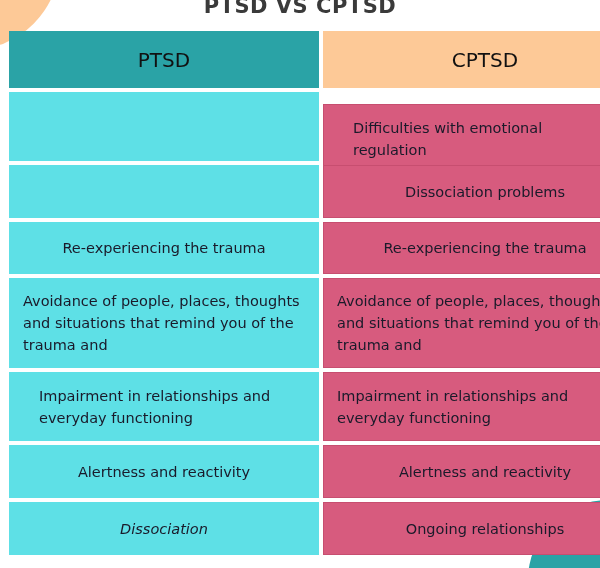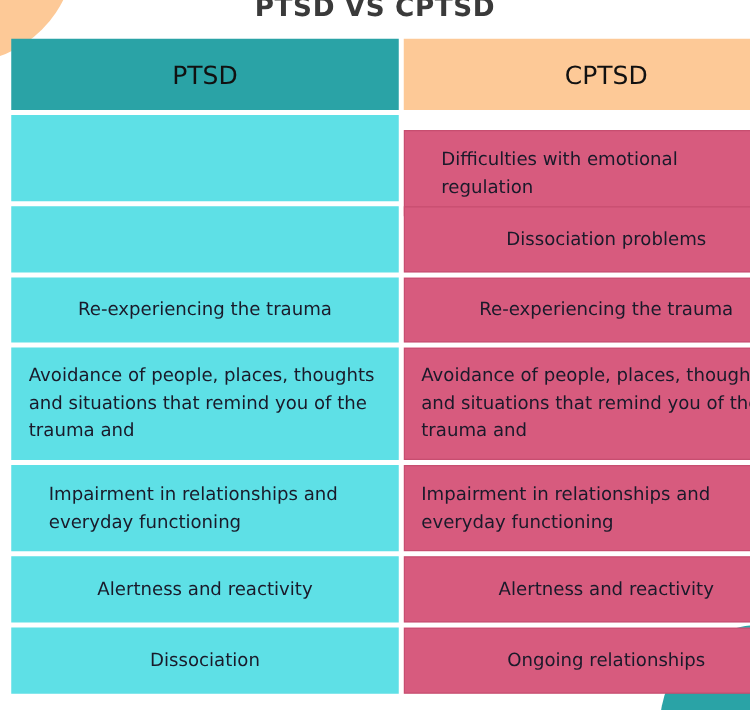--- a/index.html
+++ b/index.html
@@ -61,15 +61,15 @@
 
   <div class="cell left body-left" style="top:278px;height:90px;">Avoidance of people, places, thoughts and situations that remind you of the trauma and</div>
   <div class="cell right body-right" style="top:278px;height:90px;">Avoidance of people, places, thoughts and situations that remind you of the trauma and</div>
 
   <div class="cell left body-left" style="top:372px;height:69px;padding:0 30px;">Impairment in relationships and everyday functioning</div>
   <div class="cell right body-right" style="top:372px;height:69px;">Impairment in relationships and everyday functioning</div>
 
   <div class="cell left body-left" style="top:445px;height:53px;">Alertness and reactivity</div>
   <div class="cell right body-right" style="top:445px;height:53px;">Alertness and reactivity</div>
 
-  <div class="cell left body-left" style="top:502px;height:53px;">Dissociation</div>
+  <div class="cell left body-left" style="top:502px;height:53px;font-style:italic;">Dissociation</div>
   <div class="cell right body-right" style="top:502px;height:53px;">Ongoing relationships</div>
 </div>
 
 </body></html>

